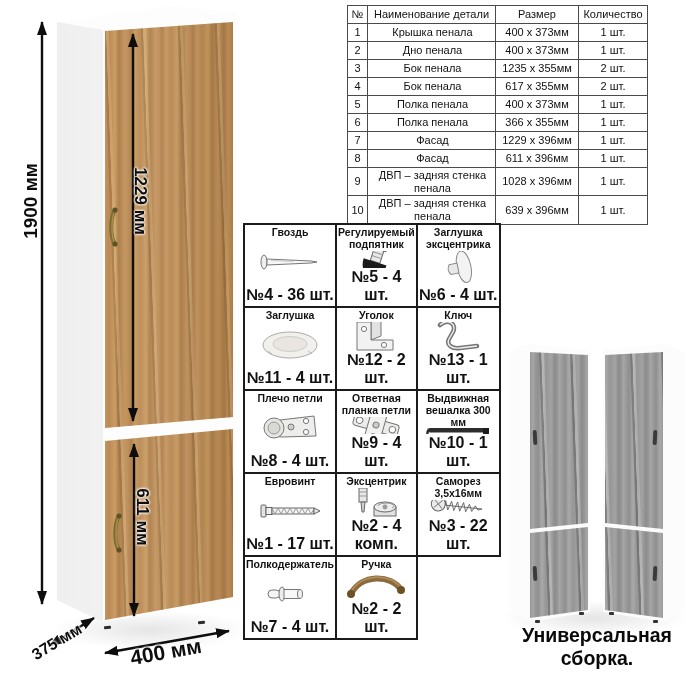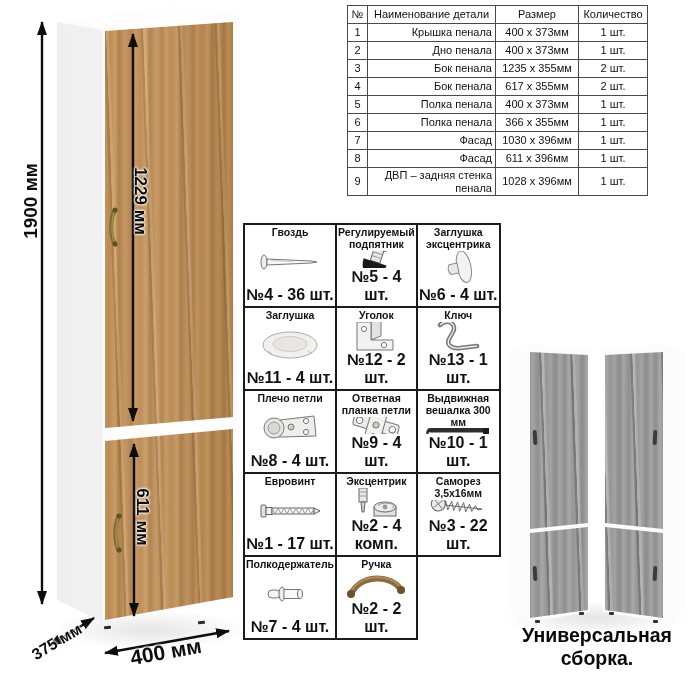--- a/index.html
+++ b/index.html
@@ -32,21 +32,21 @@
   #lab-u{left:80px;top:191px;width:120px;font-size:17px;transform:rotate(90deg);}
   #lab-l{left:82px;top:507px;width:120px;font-size:17px;transform:rotate(90deg);}
   #lab-d{left:14px;top:633px;width:86px;font-size:16px;transform:rotate(-31deg);}
   #lab-w{left:105px;top:640px;width:122px;font-size:21px;transform:rotate(-10deg);}
 
   
   #parts-table{position:absolute;left:347px;top:5px;width:300px;border-collapse:collapse;
     table-layout:fixed;font-size:11px;line-height:1.15;}
   #parts-table th,#parts-table td{border:1px solid #4a4a4a;padding:1px 3px;text-align:center;
     font-weight:normal;height:15px;overflow:hidden;}
-  #parts-table td.c1{text-align:right;padding-left:5px;}
+  #parts-table td.c1{text-align:center;padding-left:5px;}
   #parts-table col.w0{width:20px;} #parts-table col.w1{width:128px;}
   #parts-table col.w2{width:83px;} #parts-table col.w3{width:69px;}
 
   
   #hw-table{position:absolute;left:243px;top:223px;border-collapse:collapse;table-layout:fixed;}
   #hw-table td{border:2px solid #1b1b1b;padding:0;vertical-align:top;}
   #hw-table td.hw-empty{border:none;background:#fff;}
   .hw-cell-in{display:flex;flex-direction:column;justify-content:space-between;align-items:center;
     height:81px;padding:2px 1px;box-sizing:border-box;}
   .hw-name{font-size:10.5px;font-weight:bold;text-align:center;line-height:1.12;}
@@ -175,33 +175,39 @@
         </tr>
         <tr>
           <td class="c0">6</td>
           <td class="c1">Полка пенала</td>
           <td class="c2">366 х 355мм</td>
           <td class="c3">1 шт.</td>
         </tr>
         <tr>
           <td class="c0">7</td>
           <td class="c1">Фасад</td>
-          <td class="c2">1030 х 396мм</td>
+          <td class="c2">1229 х 396мм</td>
           <td class="c3">1 шт.</td>
         </tr>
         <tr>
           <td class="c0">8</td>
           <td class="c1">Фасад</td>
           <td class="c2">611 х 396мм</td>
           <td class="c3">1 шт.</td>
         </tr>
         <tr>
           <td class="c0">9</td>
           <td class="c1">ДВП – задняя стенка пенала</td>
           <td class="c2">1028 х 396мм</td>
+          <td class="c3">1 шт.</td>
+        </tr>
+        <tr>
+          <td class="c0">10</td>
+          <td class="c1">ДВП – задняя стенка пенала</td>
+          <td class="c2">639 х 396мм</td>
           <td class="c3">1 шт.</td>
         </tr>
       </tbody>
   </table>
 
   <table id="hw-table">
     <colgroup>
         <col class="hw-col0">
         <col class="hw-col1">
         <col class="hw-col2">

